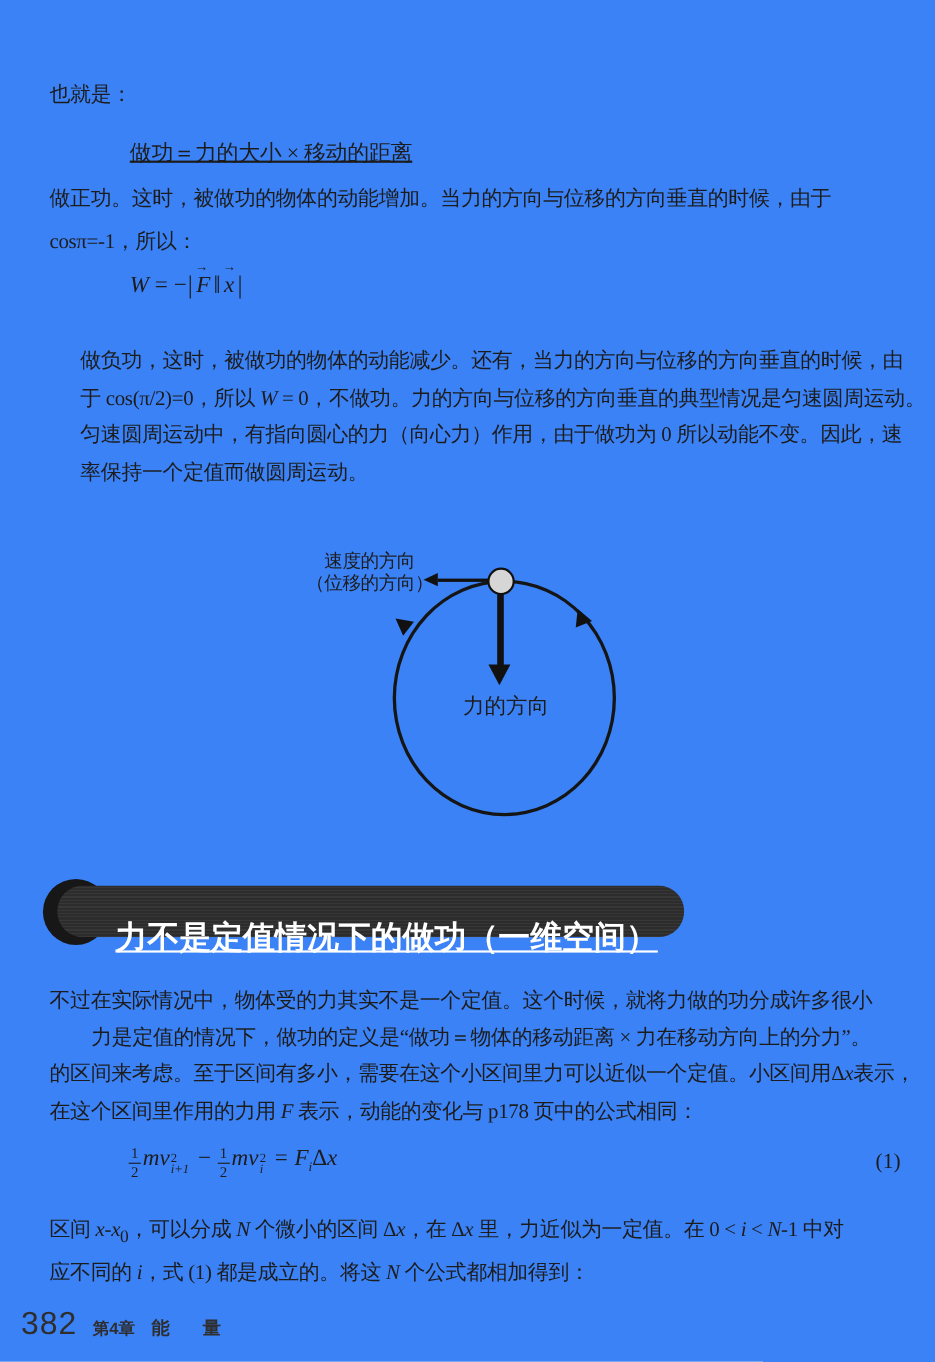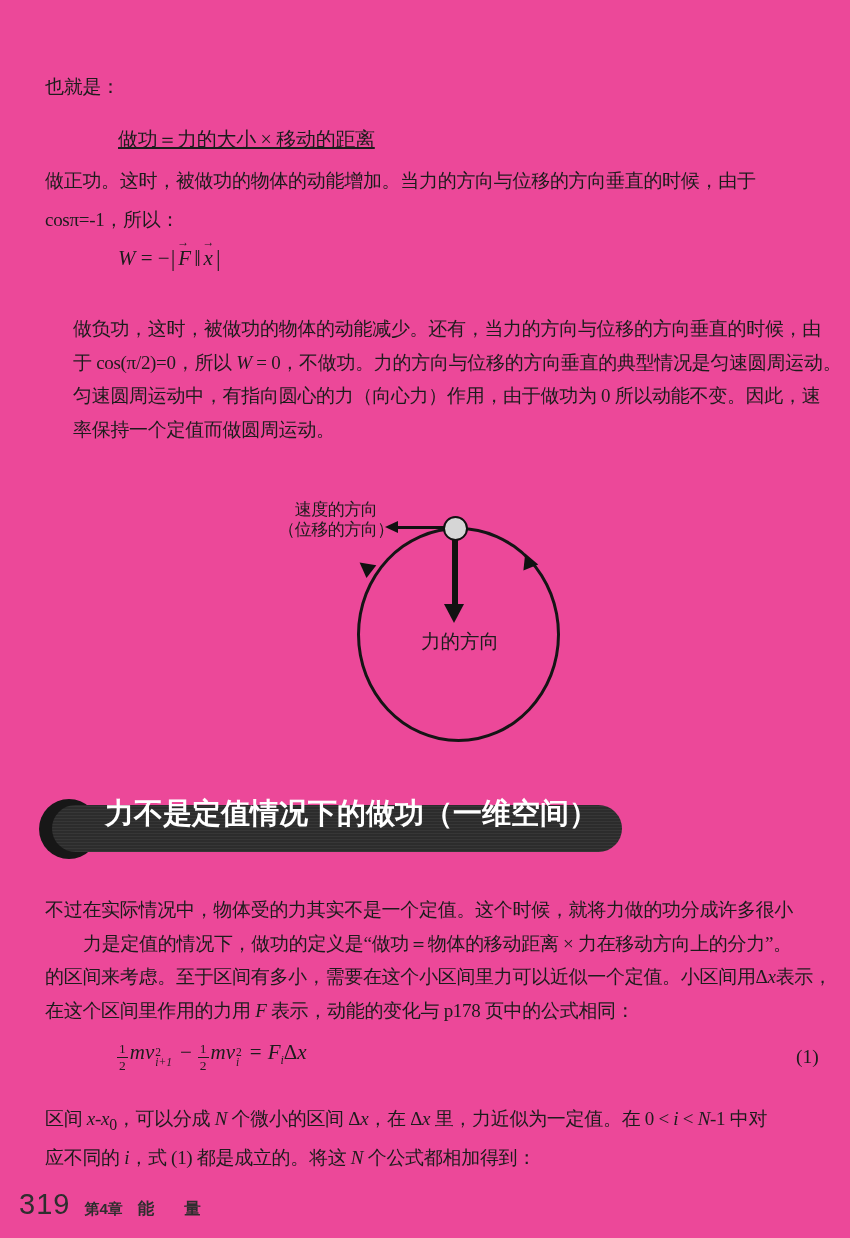--- a/index.html
+++ b/index.html
@@ -1,18 +1,18 @@
 <!DOCTYPE html>
 <html><head>
 <meta charset="utf-8">
 <style>
   html,body{margin:0;padding:0;background:#e8e8e8;}
   .page{
     position:relative;width:850px;height:1238px;margin:0 auto;
-    background:#ec4899;overflow:hidden;
+    background:#3b82f6;overflow:hidden;
     font-family:"Liberation Serif","DejaVu Serif",serif;
     color:#1c1c1c;
   }
   
   .tline{position:absolute;font-size:19px;line-height:33.5px;letter-spacing:-0.3px;white-space:nowrap;}
   .para{position:absolute;left:45px;width:788px;}
   .para .bline{font-size:19px;line-height:33.5px;letter-spacing:-0.3px;white-space:nowrap;}
   .indent1{text-indent:2em;}
   i{font-family:"Liberation Serif","DejaVu Serif",serif;}
   
@@ -36,22 +36,22 @@
   .force-shaft{position:absolute;left:452px;top:538px;width:5.5px;height:68px;background:#111;z-index:2;}
   .force-head{position:absolute;left:444px;top:604px;width:0;height:0;border-left:10.5px solid transparent;border-right:10.5px solid transparent;border-top:19px solid #111;}
   .mh-left{position:absolute;left:358px;top:559px;width:0;height:0;border-top:8px solid transparent;border-bottom:8px solid transparent;border-right:15px solid #111;transform:rotate(38deg);}
   .mh-right{position:absolute;left:520px;top:553px;width:0;height:0;border-left:8px solid transparent;border-right:8px solid transparent;border-bottom:15px solid #111;transform:rotate(-22deg);}
   .vel-label{position:absolute;left:274px;top:500px;width:124px;text-align:center;font-size:17px;line-height:20px;letter-spacing:-0.5px;white-space:nowrap;}
   .force-label{position:absolute;left:421px;top:628px;font-size:19.5px;}
   
   .banner-dot{position:absolute;left:39px;top:799px;width:60px;height:60px;background:#171717;border-radius:50%;}
   .banner{position:absolute;left:52px;top:805px;width:570px;height:47px;border-radius:24px;background:#2c2c2c;
     background-image:repeating-linear-gradient(0deg,rgba(255,255,255,0.05) 0 1px,transparent 1px 3px);}
-  .banner-title{position:absolute;left:105px;top:790px;height:47px;line-height:47px;
-    font-family:"Liberation Sans","DejaVu Sans",sans-serif;font-weight:bold;font-size:29px;color:#ffffff;letter-spacing:0;white-space:nowrap;z-index:2;}
+  .banner-title{position:absolute;left:105px;top:830px;height:47px;line-height:47px;
+    font-family:"Liberation Sans","DejaVu Sans",sans-serif;font-weight:bold;font-size:29px;color:#ffffff;letter-spacing:0;white-space:nowrap;z-index:2;text-decoration:underline;}
   
   .footer{position:absolute;left:19px;top:1188px;display:flex;align-items:baseline;font-family:"Liberation Sans","DejaVu Sans",sans-serif;color:#2e2e2e;}
   .footer .pnum{font-size:29px;letter-spacing:1px;}
   .footer .chap{font-size:15px;font-weight:bold;margin-left:14px;}
   .footer .w1{font-size:16.5px;font-weight:bold;margin-left:15px;}
   .footer .w2{font-size:16.5px;font-weight:bold;margin-left:30px;}
 </style>
 </head>
 <body>
 
@@ -109,19 +109,19 @@
     <span class="frac"><span class="num">1</span><span class="den">2</span></span><span class="it">m</span><span class="it">v</span><span class="stk"><span>2</span><span class="it">i+1</span></span><span class="op">−</span><span class="frac"><span class="num">1</span><span class="den">2</span></span><span class="it">m</span><span class="it">v</span><span class="stk"><span>2</span><span class="it">i</span></span><span class="op">=</span><span class="it">F</span><sub class="it" style="font-size:12px;">i</sub><span>Δ</span><span class="it">x</span>
   </div>
   <div class="eq-tag">(1)</div>
 
   <div class="para" style="top:1102px;">
     <div class="bline">区间 <i>x</i>-<i>x</i><sub>0</sub>，可以分成 <i>N</i> 个微小的区间 Δ<i>x</i>，在 Δ<i>x</i> 里，力近似为一定值。在 0 &lt; <i>i</i> &lt; <i>N</i>-1 中对</div>
     <div class="bline">应不同的 <i>i</i>，式 (1) 都是成立的。将这 <i>N</i> 个公式都相加得到：</div>
   </div>
 
   <div class="footer">
-    <span class="pnum">319</span>
+    <span class="pnum">382</span>
     <span class="chap">第4章</span>
     <span class="w1">能</span>
     <span class="w2">量</span>
   </div>
 
 </div>
 
 </body></html>

